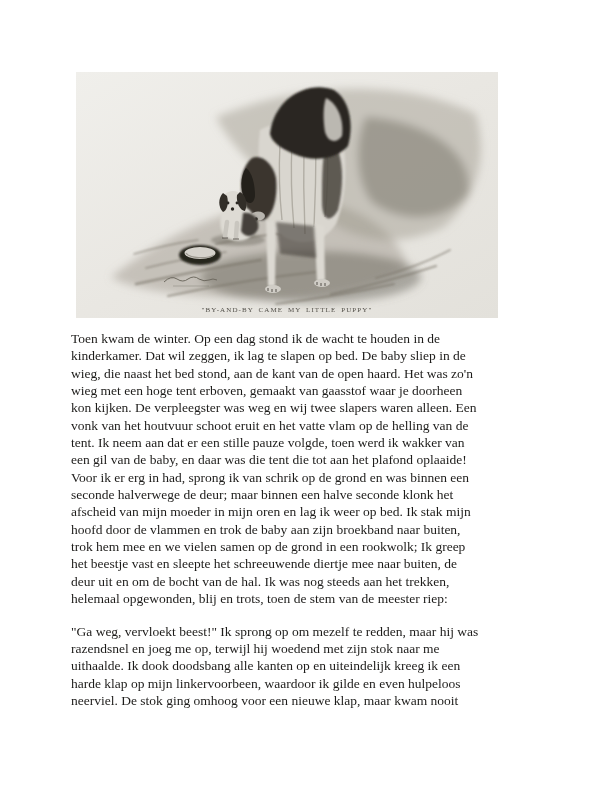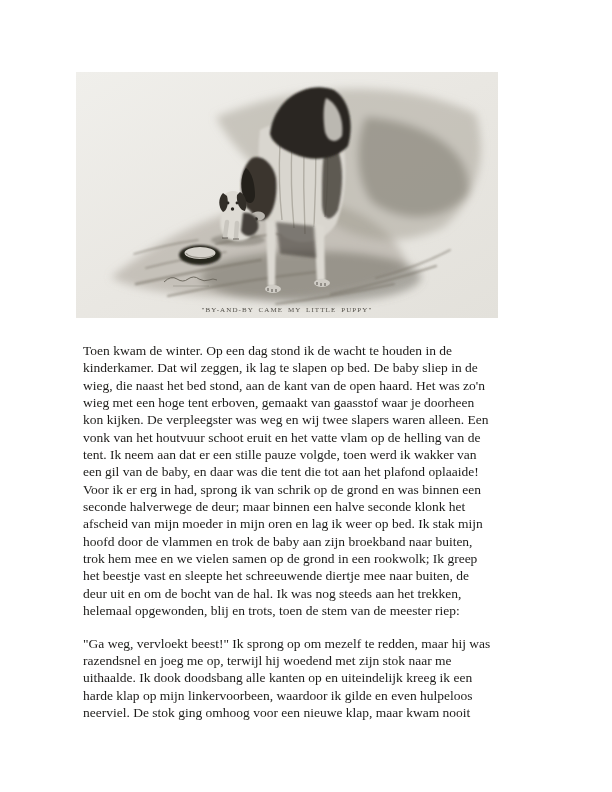--- a/index.html
+++ b/index.html
@@ -35,21 +35,21 @@
   }
 
   
   .textblock {
     position: absolute;
     left: 71px; top: 330px;
     width: 520px;
     color: #1d1c1a;
   }
   .para {
-    margin: 12px;
+    margin: 0;
     font-size: 13.5px;
     line-height: 17.35px;
     white-space: pre;           
     font-family: "Liberation Serif", "DejaVu Serif", serif;
   }
   .para + .para { margin-top: 15px; }
 </style>
 </head>
 <body>
 

